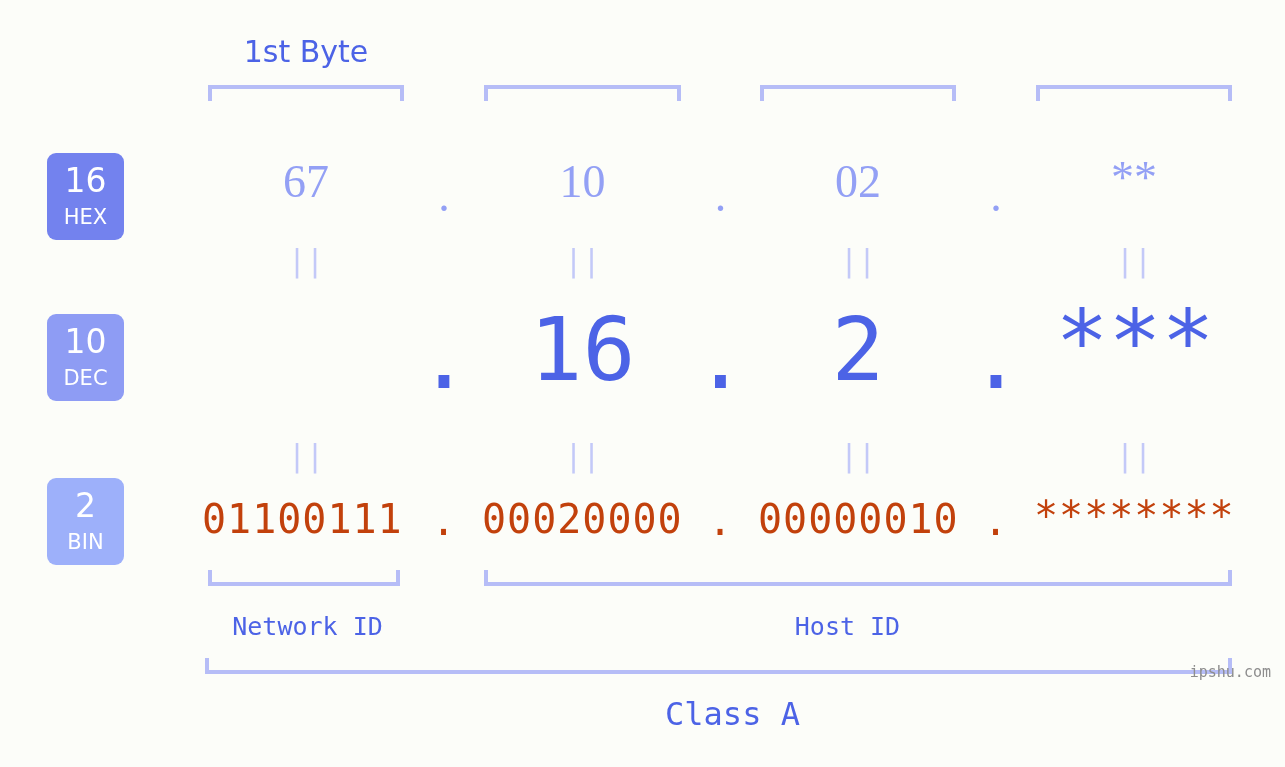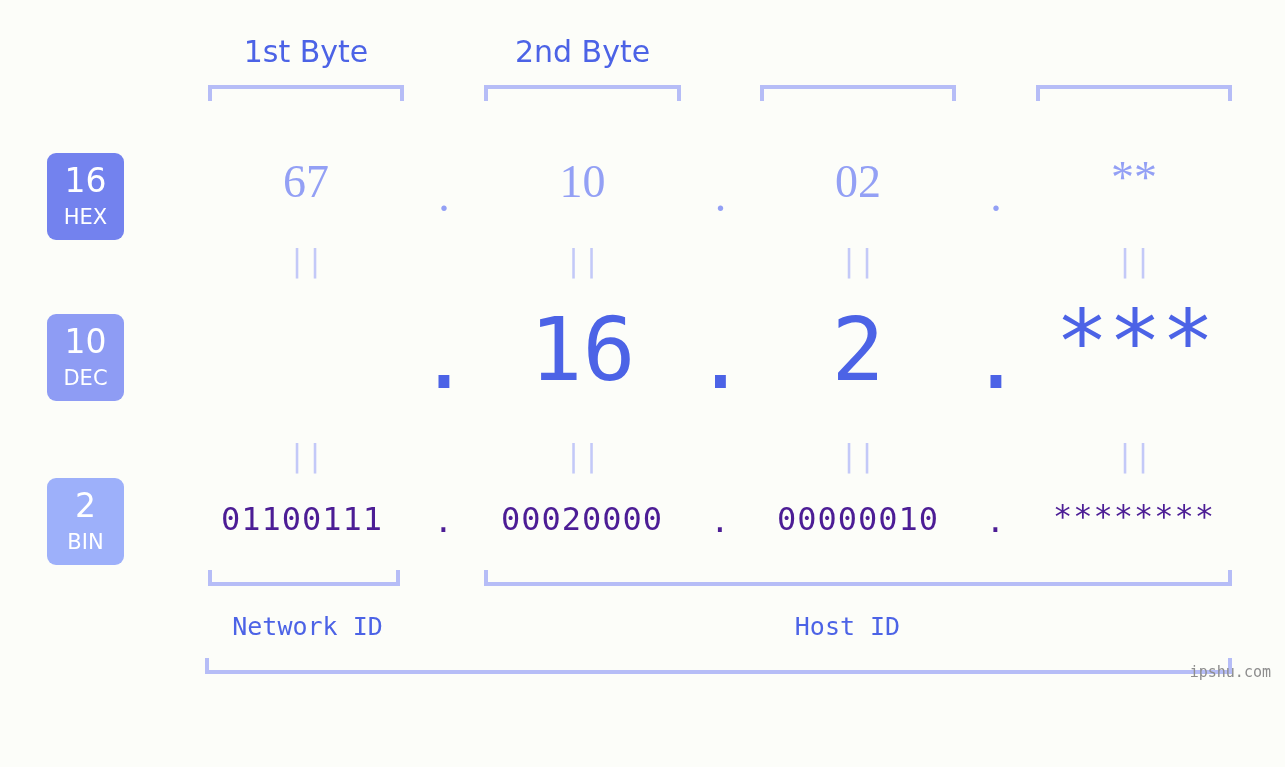--- a/index.html
+++ b/index.html
@@ -107,23 +107,23 @@
   
   .dec-row .cell,
   .dec-row .dot {
     font-size: 88px;
     line-height: 110px;
     color: #4c63e6;
   }
   
   .bin-row .cell,
   .bin-row .dot {
-    font-size: 32px;
+    font-size: 40px;
     line-height: 48px;
-    color: #4c1d95;
+    color: #c2410c;
     letter-spacing: 1px;
   }
 
   
   .eqsep {
     position: absolute;
     text-align: center;
     font-family: "DejaVu Sans Mono", monospace;
     font-size: 30px;
     line-height: 30px;
@@ -161,21 +161,20 @@
     color: #8d8d8d;
     white-space: nowrap;
   }
 </style>
 </head>
 <body>
 
 <div id="stage">
 
   <div class="byte-label" style="left:208px;width:196px;">1st Byte</div>
-  <div class="byte-label" style="left:484px;width:197px;">2nd Byte</div>
 
   <div class="bracket down" style="left:208px;top:85px;width:196px;"></div>
   <div class="bracket down" style="left:484px;top:85px;width:197px;"></div>
   <div class="bracket down" style="left:760px;top:85px;width:196px;"></div>
   <div class="bracket down" style="left:1036px;top:85px;width:196px;"></div>
 
   <div class="base-badge" style="top:153px;height:87px;background:#7382ee;">
     <span class="num">16</span>
     <span class="name">HEX</span>
   </div>
@@ -227,16 +226,17 @@
     <div class="cell" style="left:1034px;top:-3px;width:200px;">********</div>
   </div>
 
   <div class="bracket up" style="left:208px;top:570px;width:192px;"></div>
   <div class="bracket up" style="left:484px;top:570px;width:748px;"></div>
 
   <div class="id-label" style="left:208px;top:612px;width:199px;">Network ID</div>
   <div class="id-label" style="left:700px;top:612px;width:295px;">Host ID</div>
 
   <div class="bracket up" style="left:205px;top:658px;width:1027px;"></div>
+  <div class="class-label" style="left:560px;top:695px;width:345px;">Class A</div>
 
   <div class="watermark">ipshu.com</div>
 
 </div>
 
 </body></html>

